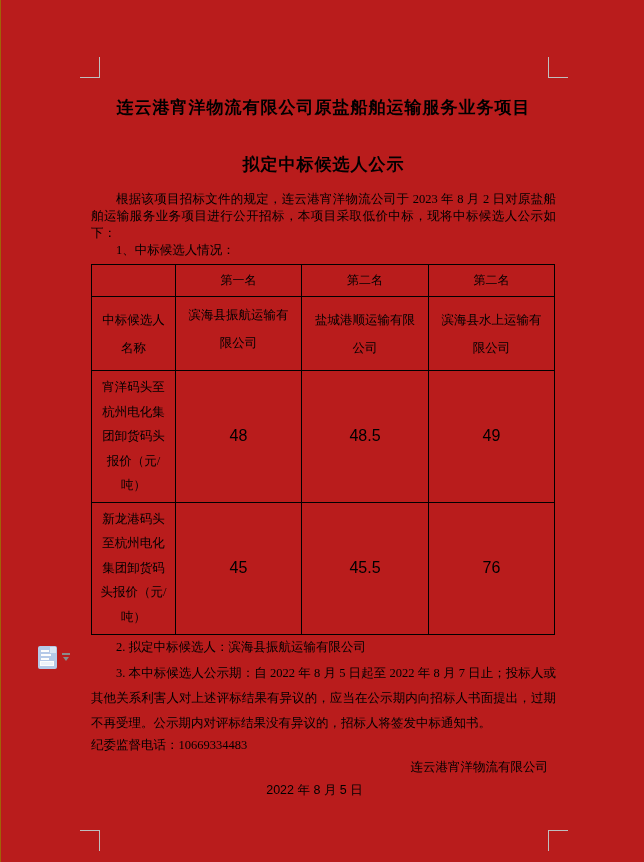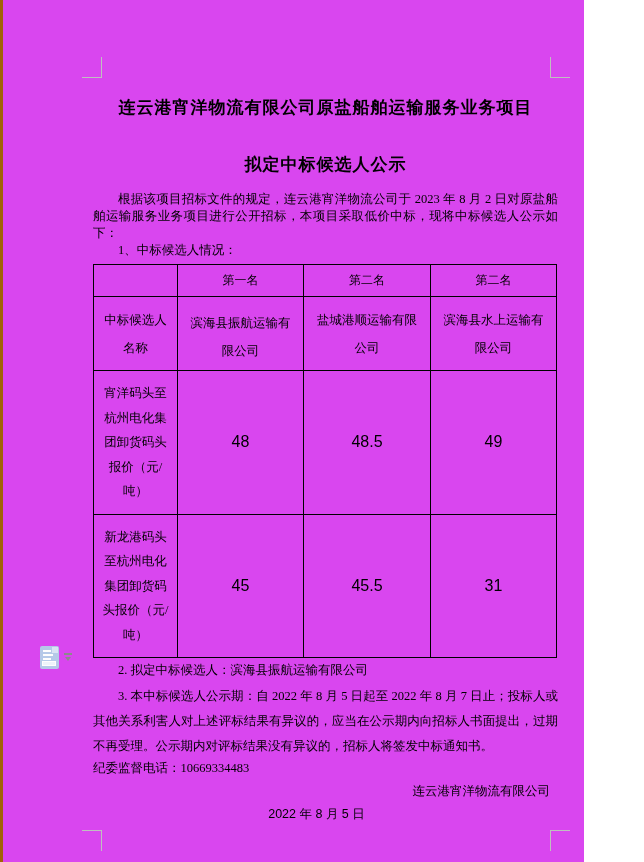--- a/index.html
+++ b/index.html
@@ -1,23 +1,23 @@
 <!DOCTYPE html>
 <html lang="zh"><head>
 <meta charset="utf-8">
 <style>
   html,body{margin:0;padding:0;background:#ffffff;}
   .page{
     position:relative;
-    width:584px;height:862px;
-    background:#d946ef;
+    width:644px;height:862px;
+    background:#b91c1c;
     font-family:"Liberation Serif","DejaVu Serif",serif;
     color:#000;
     overflow:hidden;
-    border-left:3px solid #a16207;
+    border-left:1px solid #a16207;
     box-sizing:border-box;
   }
   
   .mark{position:absolute;width:19px;height:20px;}
   .mark.tl{left:79px;top:57px;border-right:1px solid #bfbfbf;border-bottom:1px solid #bfbfbf;}
   .mark.tr{left:547px;top:57px;border-left:1px solid #bfbfbf;border-bottom:1px solid #bfbfbf;}
   .mark.bl{left:79px;top:830px;border-right:1px solid #bfbfbf;border-top:1px solid #bfbfbf;}
   .mark.br{left:547px;top:830px;border-left:1px solid #bfbfbf;border-top:1px solid #bfbfbf;}
 
   .content{position:absolute;left:90px;top:97px;width:465px;}
@@ -33,24 +33,24 @@
   table.cand th,table.cand td{border:1px solid #000;text-align:center;vertical-align:middle;padding:0;overflow:hidden;}
   table.cand col.c0{width:84px;}
   table.cand col.c1{width:126px;}
   table.cand col.c2{width:127px;}
   table.cand col.c3{width:126px;}
   table.cand tr.hdr th{height:31px;font-size:12px;font-weight:normal;}
   table.cand tr.namerow{height:74px;}
   table.cand tr.namerow td{font-size:12.5px;line-height:28px;padding:0 7px;}
   table.cand tr.pricerow1{height:123px;}
   table.cand tr.pricerow2{height:132px;}
-  table.cand td.lbl{font-size:12.5px;line-height:24.5px;padding:10px 7px;}
+  table.cand td.lbl{font-size:12.5px;line-height:24.5px;padding:4px 7px;}
   table.cand td.val{font-family:Liberation Sans, sans-serif;font-size:16px;}
   
-  table.cand tr.namerow td:nth-child(2){vertical-align:top;padding-top:12px;}
+  table.cand tr.namerow td:nth-child(2){vertical-align:top;padding-top:4px;}
 
   .item2{margin:3px 0 0 0;font-size:12.5px;line-height:18px;text-indent:2em;}
   .item3{margin:5px 0 0 0;font-size:12.5px;line-height:25px;text-align:justify;text-indent:2em;}
   .phone{margin:1px 0 0 0;font-size:12.5px;line-height:16.5px;}
   .sig{margin:6px 0 0 0;font-size:12.5px;line-height:17px;text-align:right;padding-right:8px;}
   .dateline{margin:6px 0 0 0;font-size:12.5px;line-height:17px;text-align:center;padding-right:18px;
             font-family:"Liberation Sans","DejaVu Sans",sans-serif;}
 
   
   .paste-btn{position:absolute;left:37px;top:646px;width:19px;height:23px;
@@ -118,21 +118,21 @@
           <tr class="pricerow1">
             <td class="lbl">宵洋码头至杭州电化集团卸货码头报价（元/吨）</td>
             <td class="val">48</td>
             <td class="val">48.5</td>
             <td class="val">49</td>
           </tr>
           <tr class="pricerow2">
             <td class="lbl">新龙港码头至杭州电化集团卸货码头报价（元/吨）</td>
             <td class="val">45</td>
             <td class="val">45.5</td>
-            <td class="val">31</td>
+            <td class="val">76</td>
           </tr>
         </tbody>
     </table>
 
     <p class="item2">2. 拟定中标候选人：滨海县振航运输有限公司</p>
     <p class="item3">3. 本中标候选人公示期：自 2022 年 8 月 5 日起至 2022 年 8 月 7 日止；投标人或其他关系利害人对上述评标结果有异议的，应当在公示期内向招标人书面提出，过期不再受理。公示期内对评标结果没有异议的，招标人将签发中标通知书。</p>
     <p class="phone">纪委监督电话：10669334483</p>
     <p class="sig">连云港宵洋物流有限公司</p>
     <p class="dateline">2022 年 8 月 5 日</p>
   </div>

